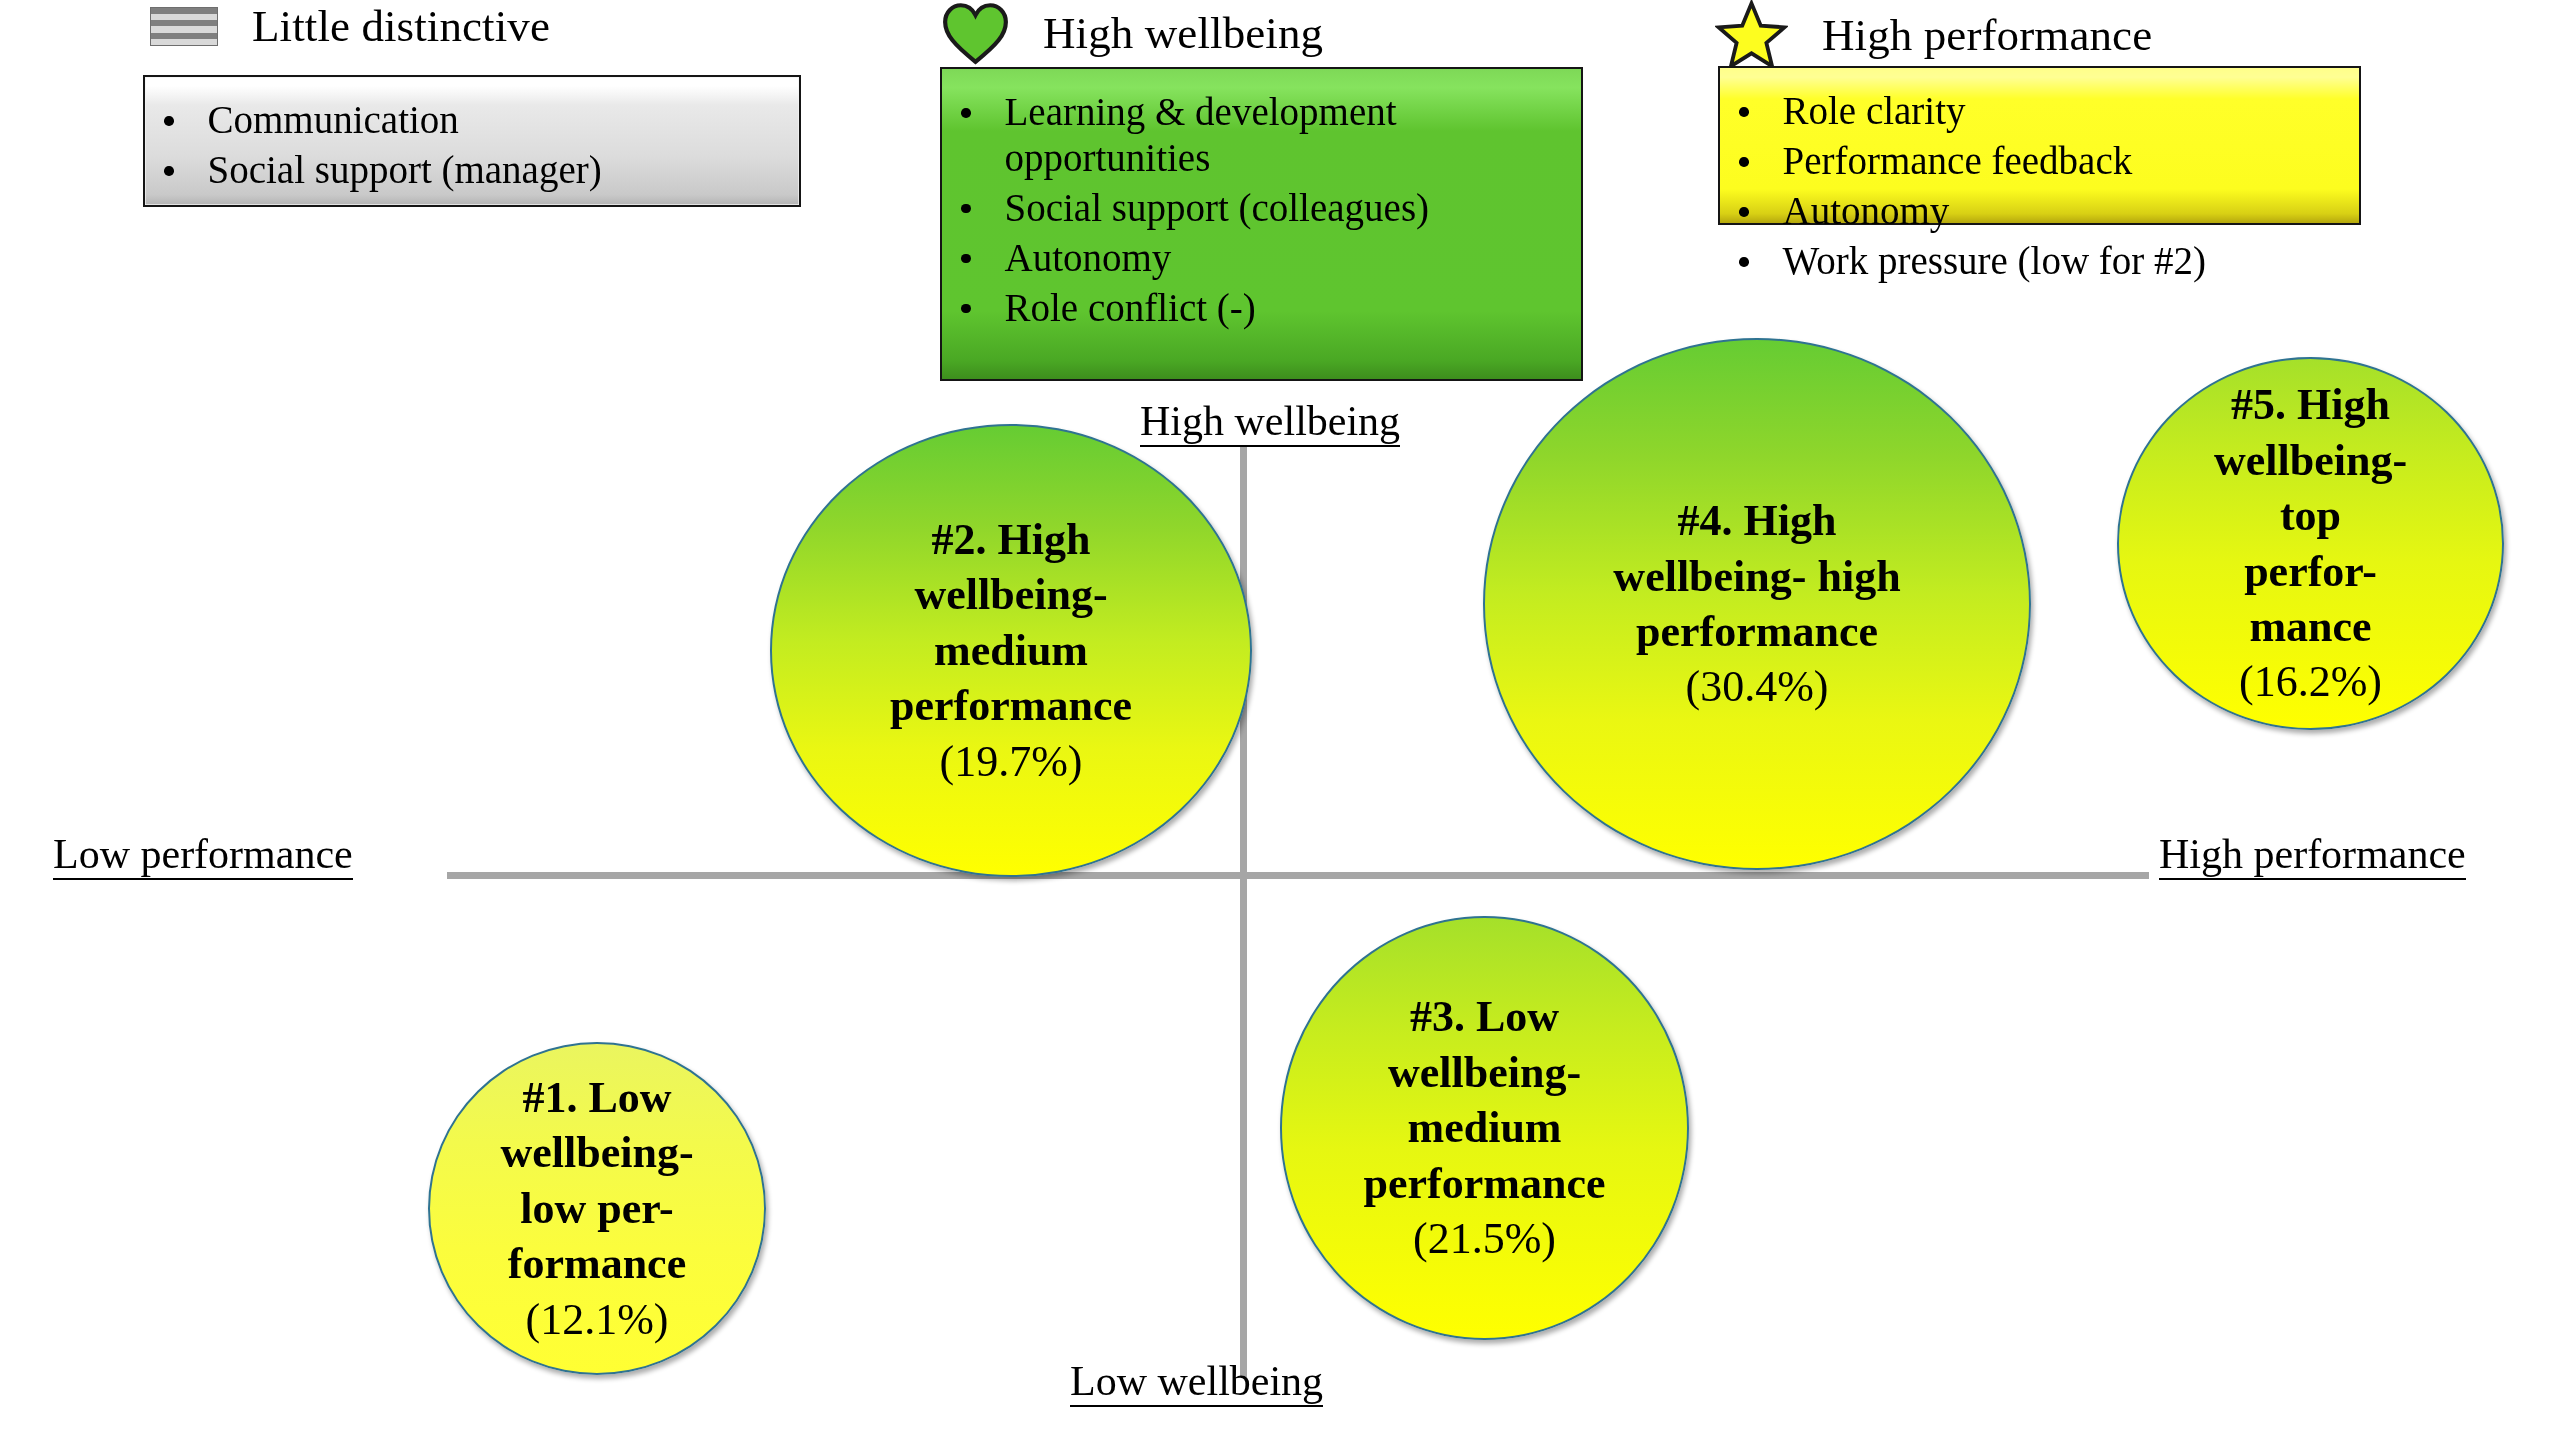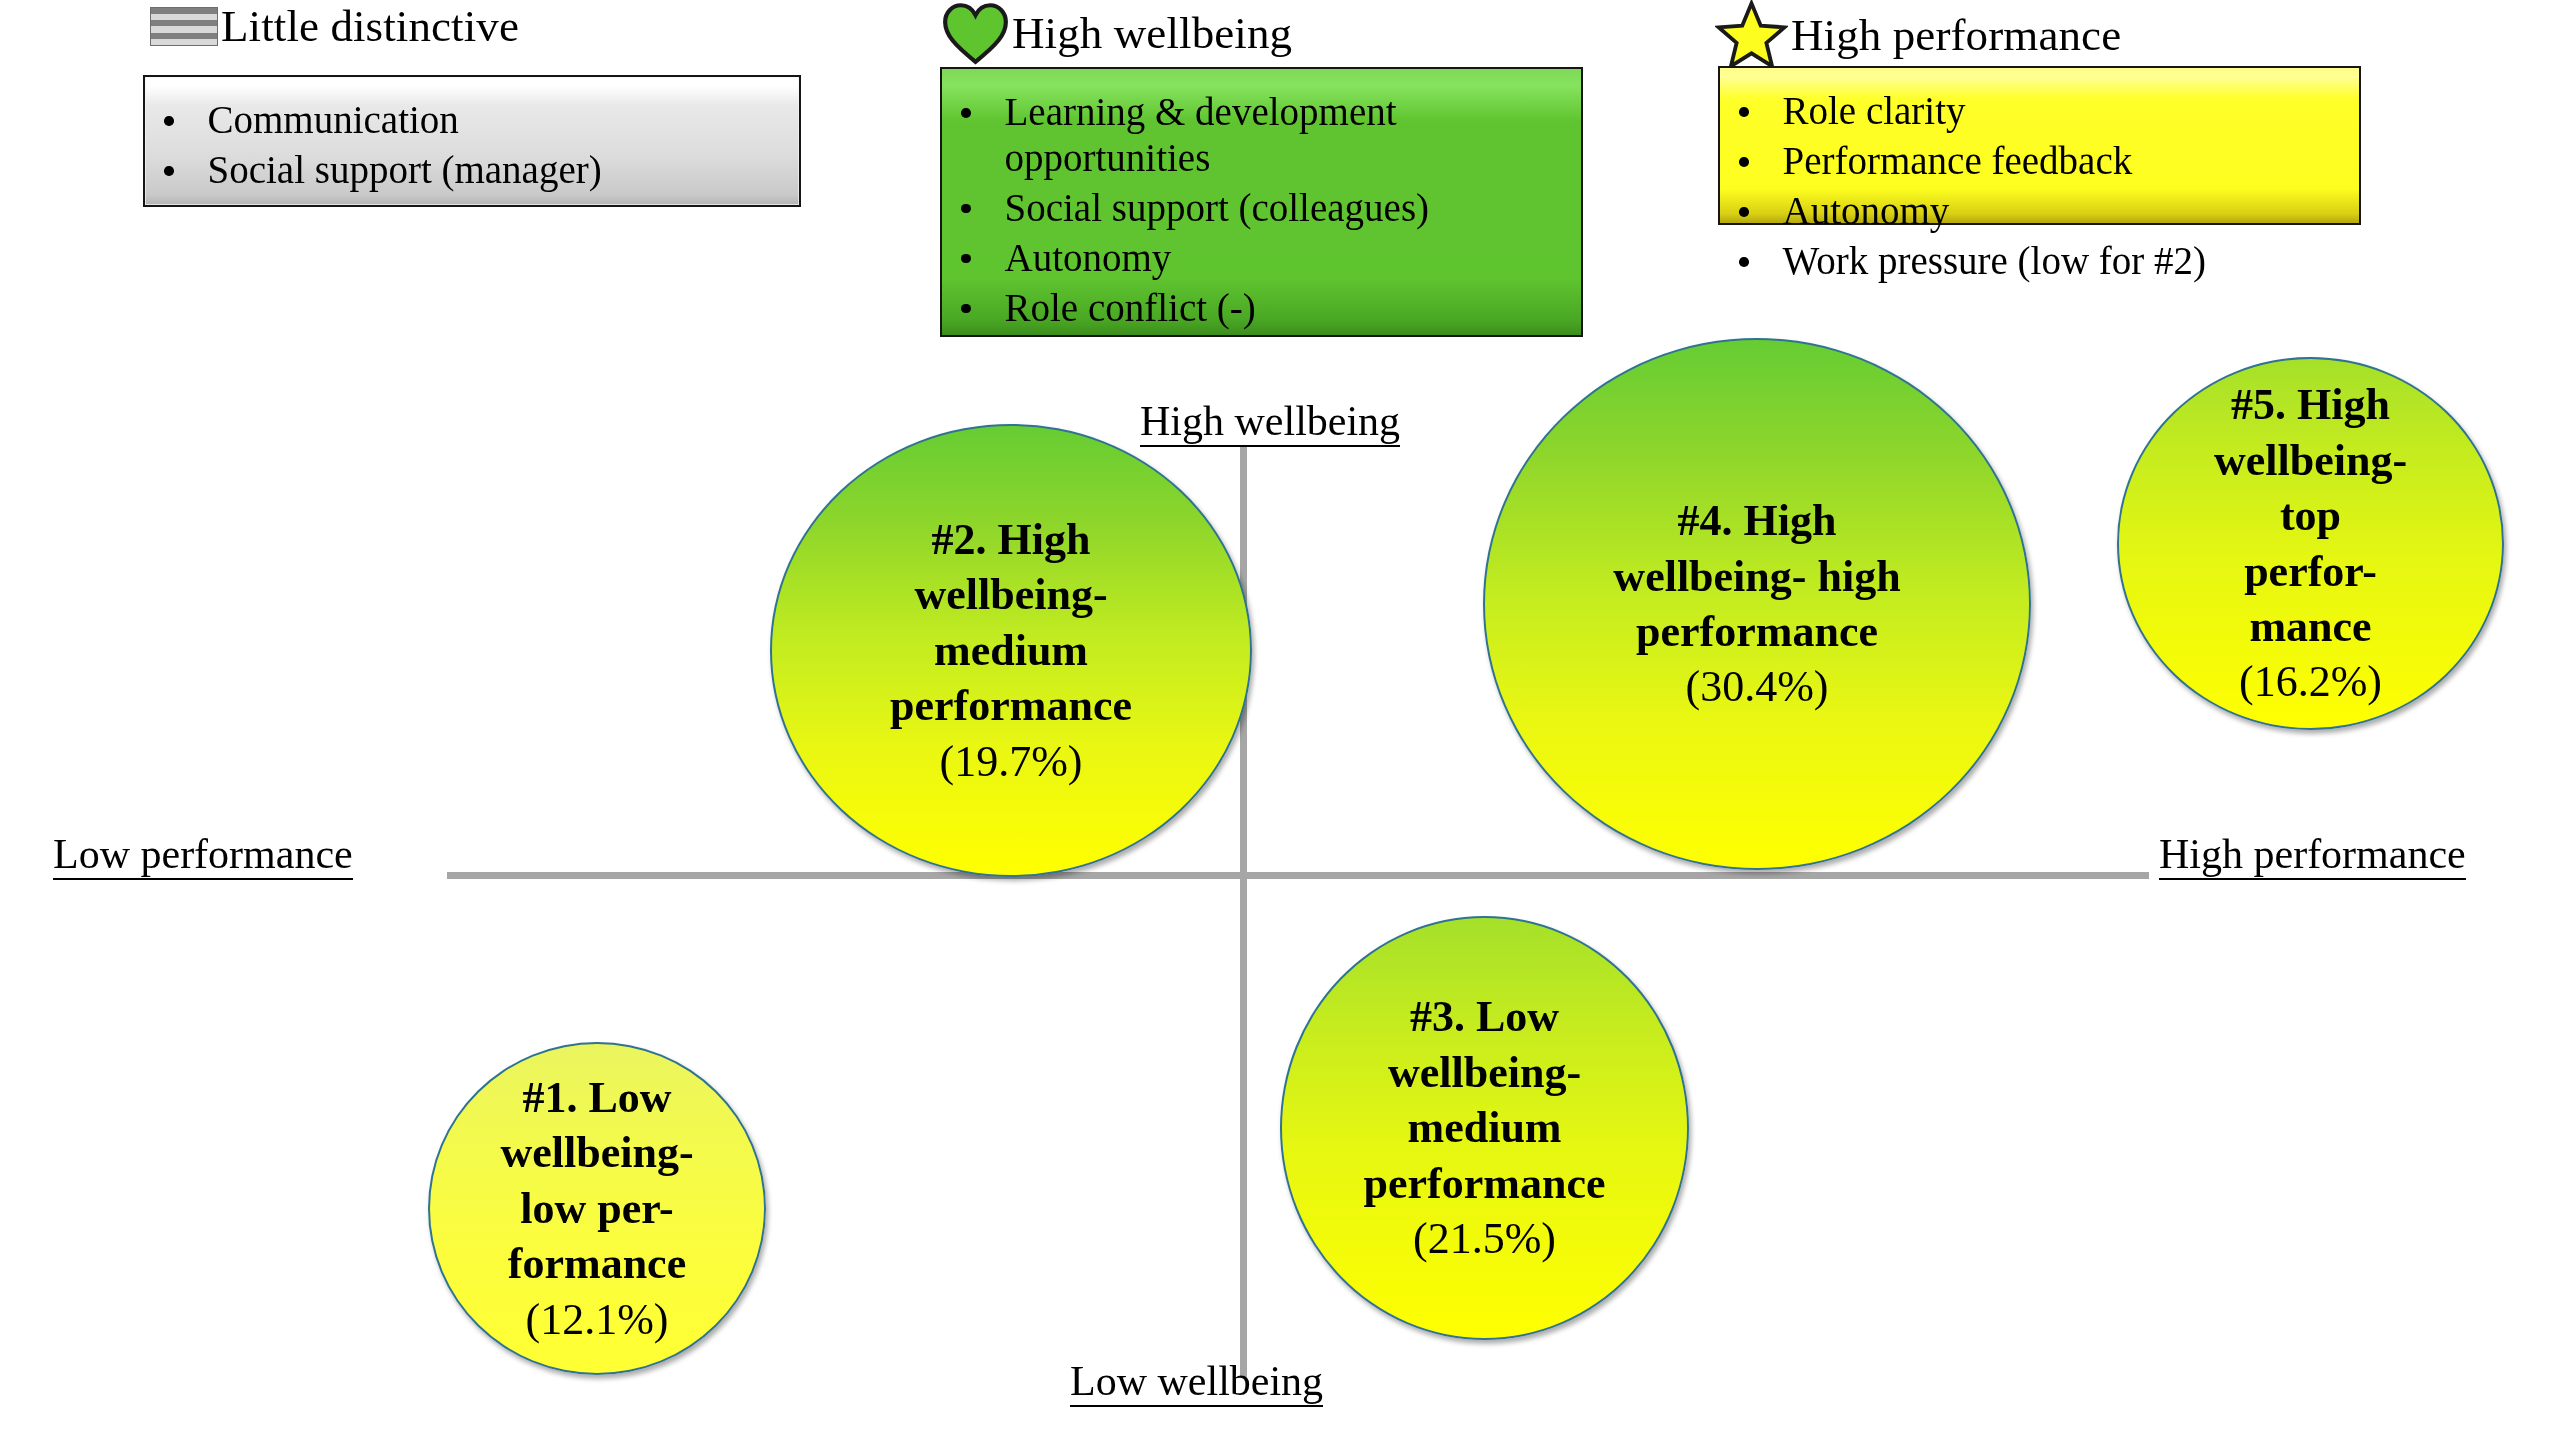--- a/index.html
+++ b/index.html
@@ -17,21 +17,21 @@
     height: 1441px;
     overflow: hidden;
     background: #ffffff;
   }
 
   
   .legend-head {
     position: absolute;
     display: flex;
     align-items: center;
-    gap: 3px;
+    gap: 34px;
     white-space: nowrap;
   }
   .legend-head .legend-title {
     font-size: 45px;
     line-height: 1;
     letter-spacing: 0.1px;
   }
 
   
   .swatch-striped {
@@ -168,21 +168,21 @@
 
   <div class="legend-head" style="left:942px; top:1.5px;">
     <span>
       <svg class="icon-svg" width="67" height="63" viewBox="0 0 32 30" aria-hidden="true">
         <path d="M16 28.5 C 6 20.5, 1.5 15.5, 1.5 9.5 C 1.5 4.8, 5 1.5, 9 1.5 C 12 1.5, 14.6 3.4, 16 6.2 C 17.4 3.4, 20 1.5, 23 1.5 C 27 1.5, 30.5 4.8, 30.5 9.5 C 30.5 15.5, 26 20.5, 16 28.5 Z" fill="#5fc52f" stroke="#1a1a1a" stroke-width="2"></path>
       </svg>
     </span>
     <span class="legend-title">High wellbeing</span>
   </div>
 
-  <div class="legend-box green" style="left:940px; top:67px; width:643px; height:270px;">
+  <div class="legend-box green" style="left:940px; top:67px; width:643px; height:314px;">
     <ul>
       <li>
         <span class="dot"></span>
         <span class="txt">Learning &amp; development opportunities</span>
       </li>
       <li>
         <span class="dot"></span>
         <span class="txt">Social support (colleagues)</span>
       </li>
       <li>

